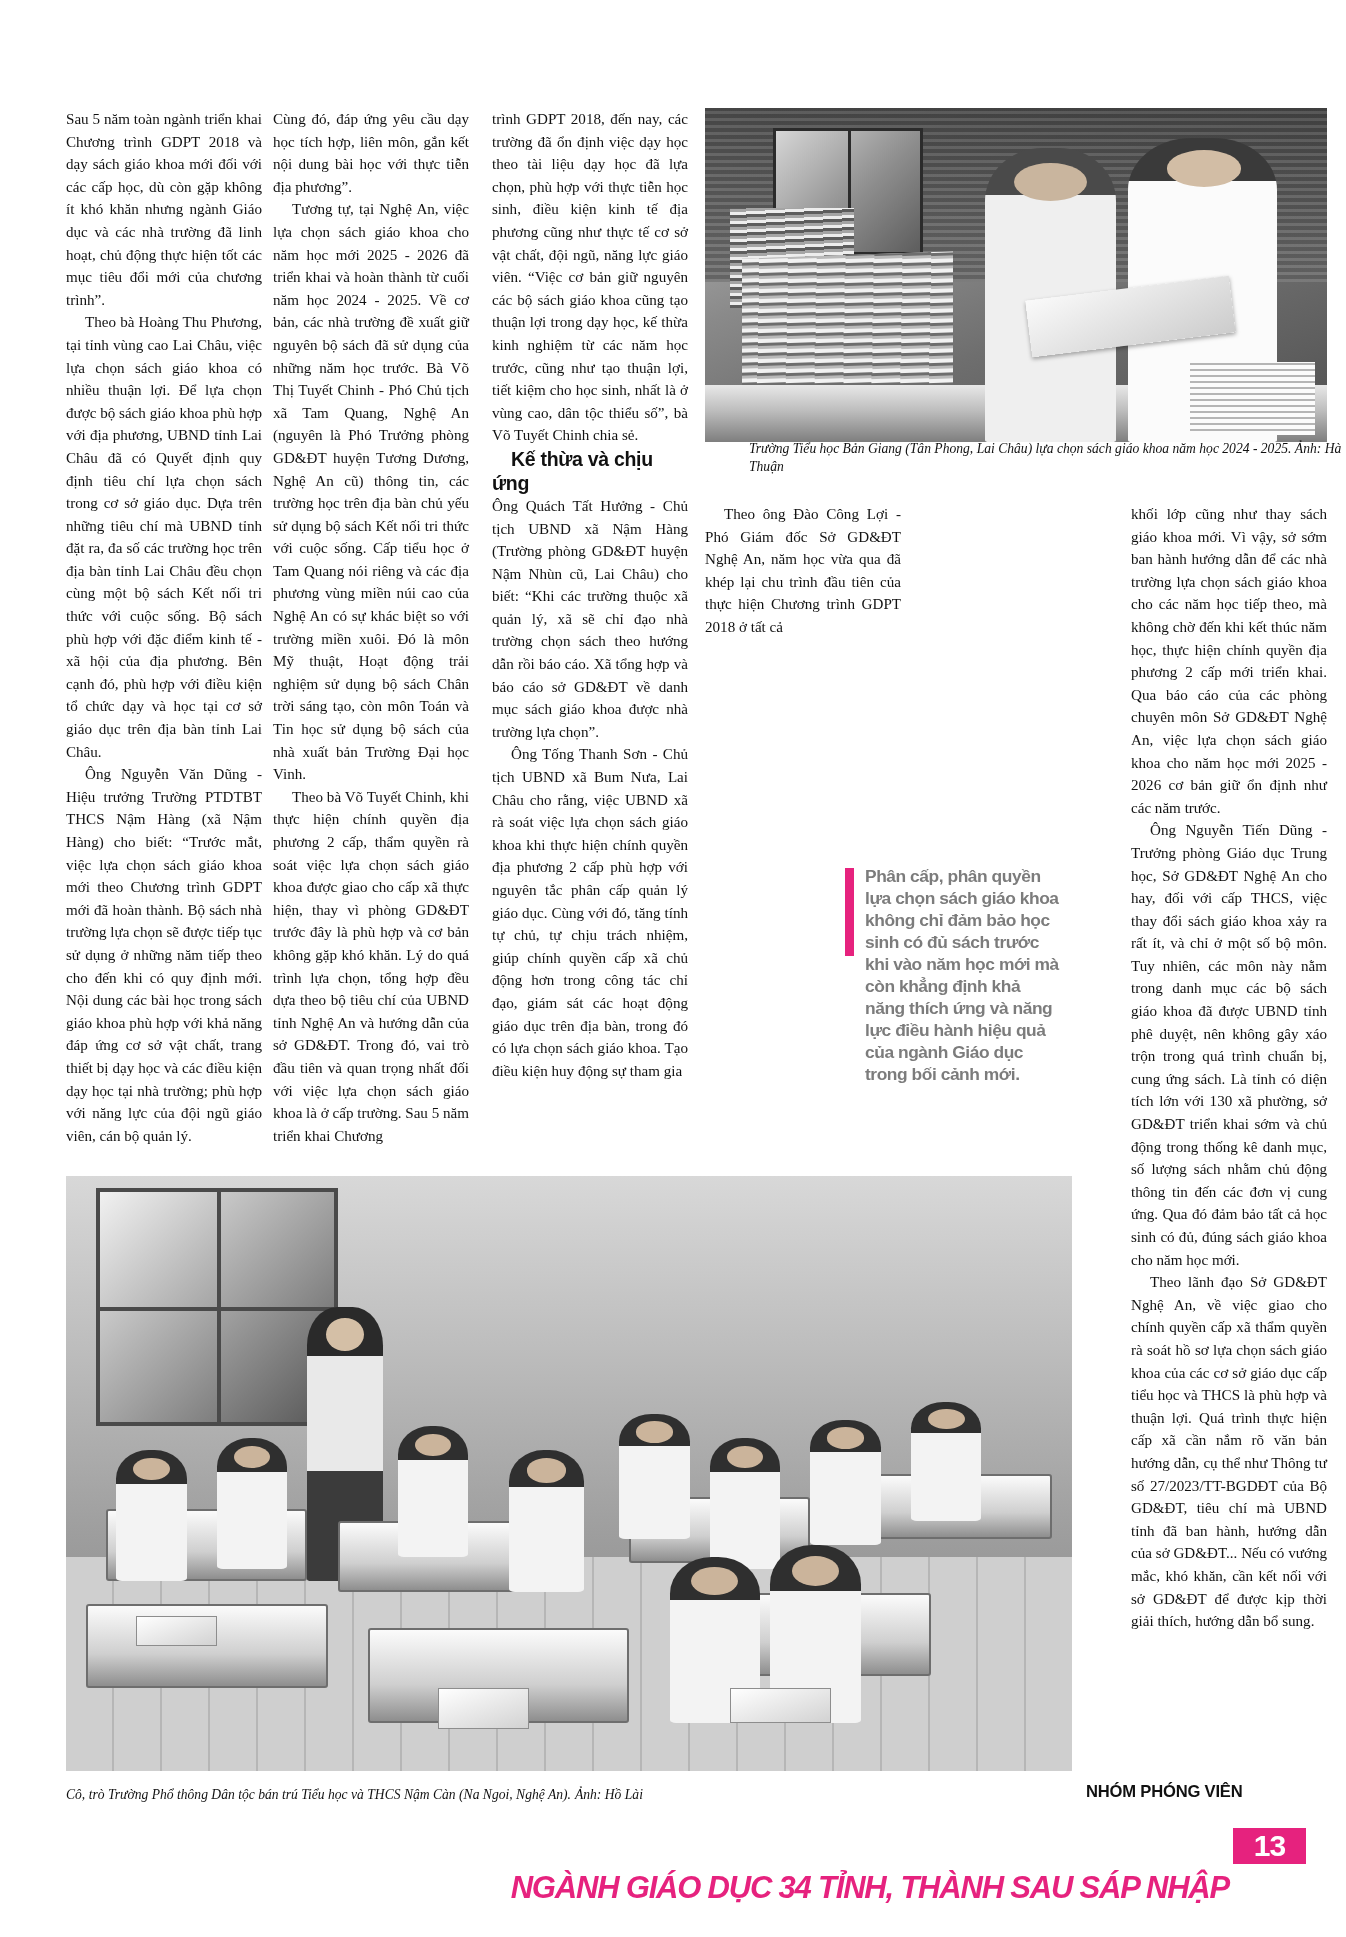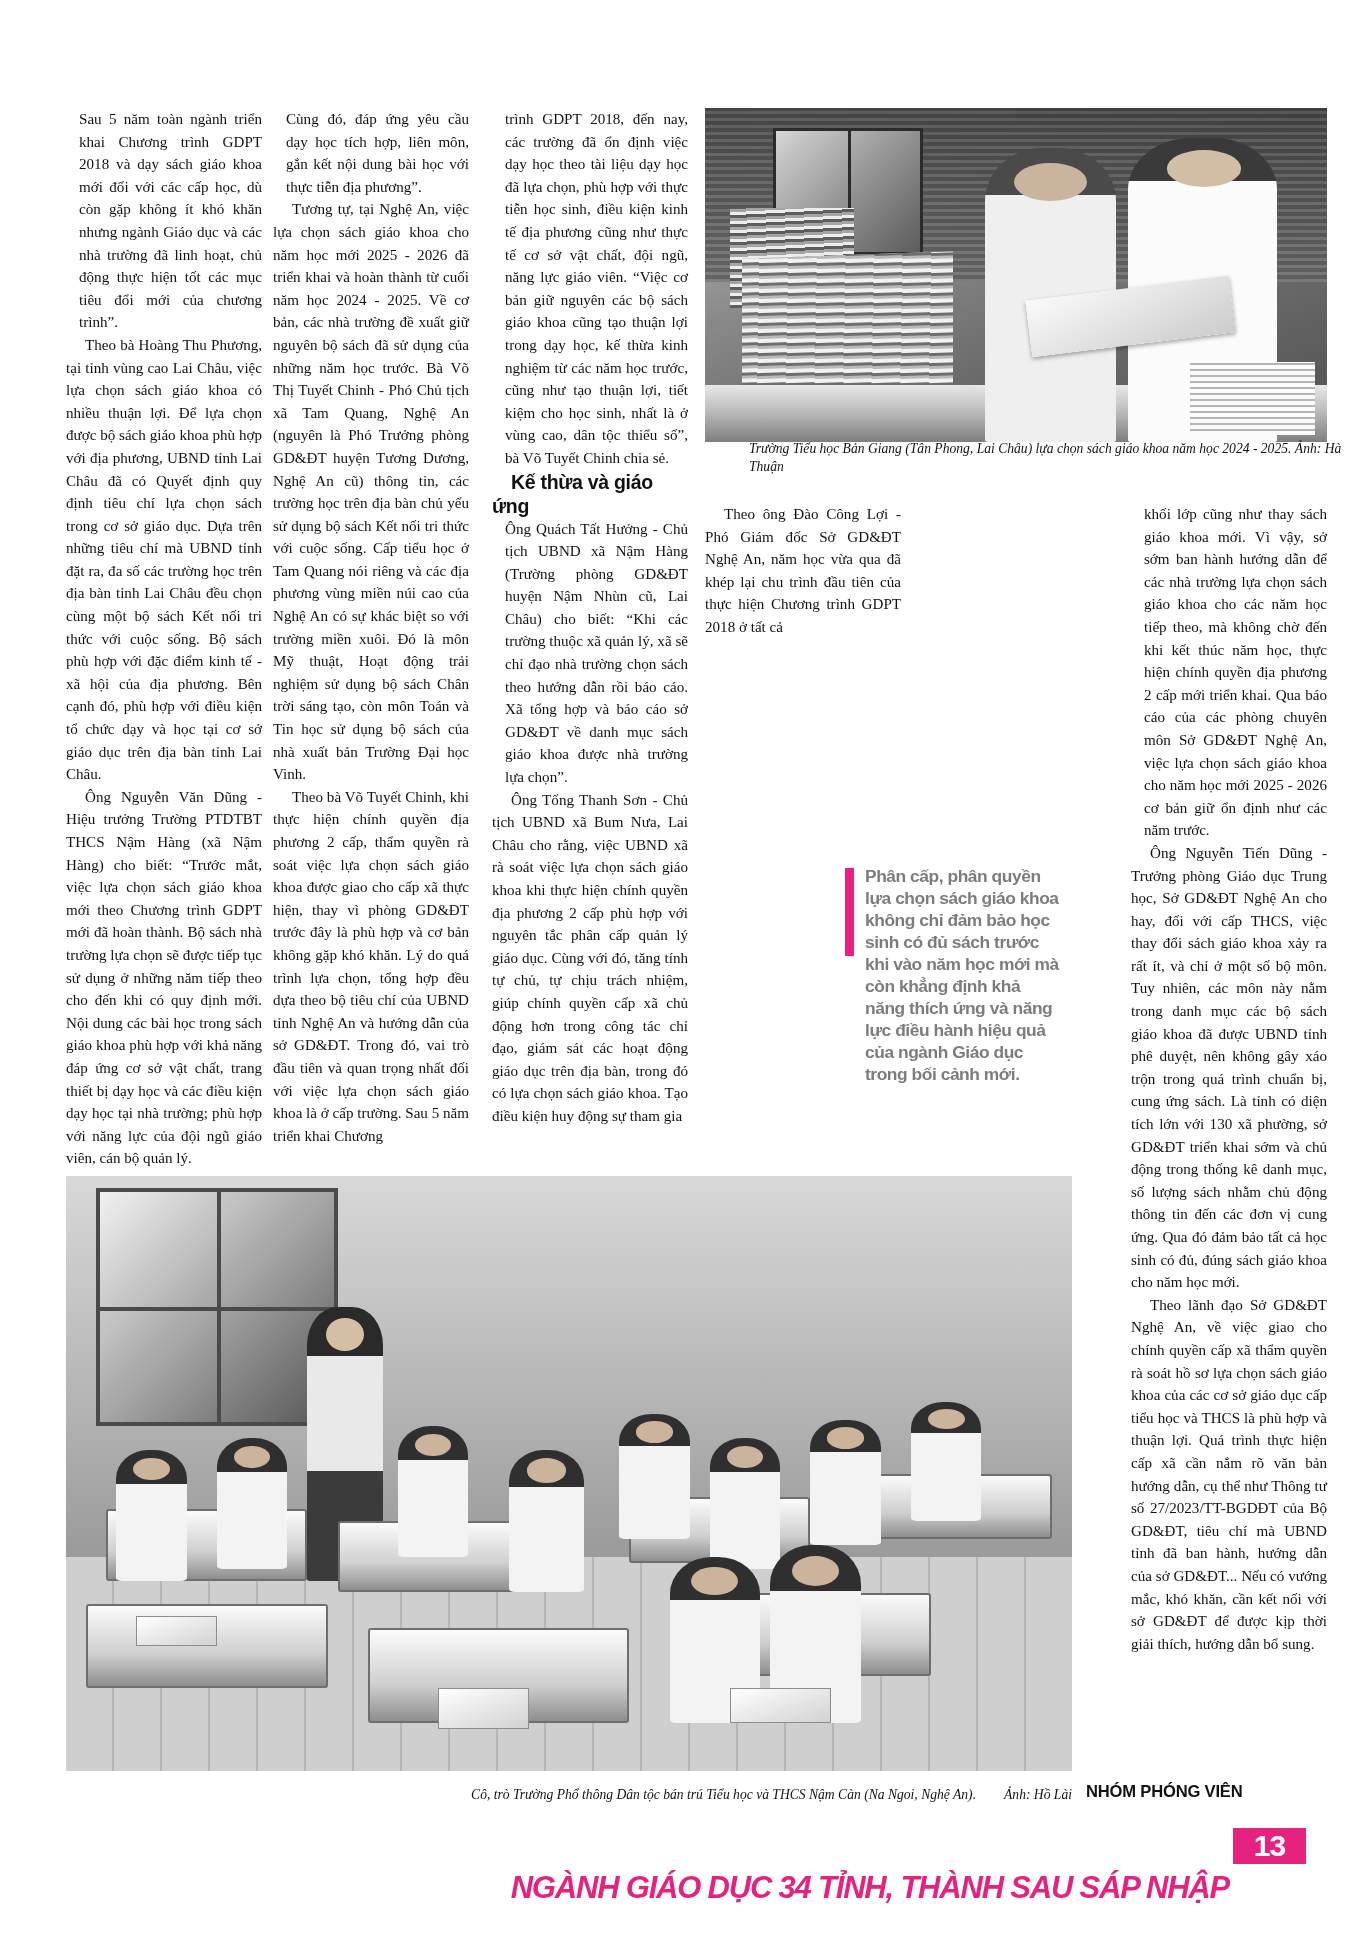--- a/index.html
+++ b/index.html
@@ -28,21 +28,21 @@
     position:absolute;
     top:0;
     font-family:"Liberation Serif", serif;
     font-size:15.1px;
     line-height:22.6px;
     color:#111;
     text-align:justify;
     hyphens:none;
   }
   .col p { margin:0 0 0 0; text-indent:19px; }
-  .col p.first { text-indent:0;margin-left:13px; }
+  .col p.first { text-indent:0; }
 
   .c1 { left:0px;   width:196px; }
   .c2 { left:207px; width:196px; }
   .c3 { left:426px; width:196px; }
   .c4 { left:639px; width:196px; }
   .c5 { left:852px; width:196px; }
   .c6 { left:1065px;width:196px; }
 
   
   .c4 { top:395px; height:660px; }
@@ -142,21 +142,21 @@
     font-family:"Liberation Serif", serif;
     font-style:italic;
     font-size:13.6px;
     line-height:18px;
     color:#111;
   }
   .cap-top {
     left:639px; top:332px; width:622px;margin-left:44px;
   }
   .cap-credit { font-style:italic; }
-  .cap-row { display:flex; justify-content:flex-end; gap:28px; }
+  .cap-row { display:flex; justify-content:flex-start; gap:4px; }
 
   
   .pullquote {
     position:absolute;
     left:845px; top:865px;
     width:215px;
   }
   .pq-inner { display:flex; align-items:flex-start; }
   .pq-bar {
     width:9px; min-width:9px; height:88px;
@@ -316,21 +316,21 @@
     </div>
 
     <div class="col c2">
       <p class="first">Cùng đó, đáp ứng yêu cầu dạy học tích hợp, liên môn, gắn kết nội dung bài học với thực tiễn địa phương”.</p>
       <p>Tương tự, tại Nghệ An, việc lựa chọn sách giáo khoa cho năm học mới 2025 - 2026 đã triển khai và hoàn thành từ cuối năm học 2024 - 2025. Về cơ bản, các nhà trường đề xuất giữ nguyên bộ sách đã sử dụng của những năm học trước. Bà Võ Thị Tuyết Chinh - Phó Chủ tịch xã Tam Quang, Nghệ An (nguyên là Phó Trưởng phòng GD&amp;ĐT huyện Tương Dương, Nghệ An cũ) thông tin, các trường học trên địa bàn chủ yếu sử dụng bộ sách Kết nối tri thức với cuộc sống. Cấp tiểu học ở Tam Quang nói riêng và các địa phương vùng miền núi cao của Nghệ An có sự khác biệt so với trường miền xuôi. Đó là môn Mỹ thuật, Hoạt động trải nghiệm sử dụng bộ sách Chân trời sáng tạo, còn môn Toán và Tin học sử dụng bộ sách của nhà xuất bản Trường Đại học Vinh.</p>
       <p>Theo bà Võ Tuyết Chinh, khi thực hiện chính quyền địa phương 2 cấp, thẩm quyền rà soát việc lựa chọn sách giáo khoa được giao cho cấp xã thực hiện, thay vì phòng GD&amp;ĐT trước đây là phù hợp và cơ bản không gặp khó khăn. Lý do quá trình lựa chọn, tổng hợp đều dựa theo bộ tiêu chí của UBND tỉnh Nghệ An và hướng dẫn của sở GD&amp;ĐT. Trong đó, vai trò đầu tiên và quan trọng nhất đối với việc lựa chọn sách giáo khoa là ở cấp trường. Sau 5 năm triển khai Chương</p>
     </div>
 
     <div class="col c3">
       <p class="first">trình GDPT 2018, đến nay, các trường đã ổn định việc dạy học theo tài liệu dạy học đã lựa chọn, phù hợp với thực tiễn học sinh, điều kiện kinh tế địa phương cũng như thực tế cơ sở vật chất, đội ngũ, năng lực giáo viên. “Việc cơ bản giữ nguyên các bộ sách giáo khoa cũng tạo thuận lợi trong dạy học, kế thừa kinh nghiệm từ các năm học trước, cũng như tạo thuận lợi, tiết kiệm cho học sinh, nhất là ở vùng cao, dân tộc thiểu số”, bà Võ Tuyết Chinh chia sẻ.</p>
-      <p class="sec-head">Kế thừa và giáo ứng</p>
+      <p class="sec-head">Kế thừa và chịu ứng</p>
       <p class="first">Ông Quách Tất Hưởng - Chủ tịch UBND xã Nậm Hàng (Trường phòng GD&amp;ĐT huyện Nậm Nhùn cũ, Lai Châu) cho biết: “Khi các trường thuộc xã quản lý, xã sẽ chỉ đạo nhà trường chọn sách theo hướng dẫn rồi báo cáo. Xã tổng hợp và báo cáo sở GD&amp;ĐT về danh mục sách giáo khoa được nhà trường lựa chọn”.</p>
       <p>Ông Tống Thanh Sơn - Chủ tịch UBND xã Bum Nưa, Lai Châu cho rằng, việc UBND xã rà soát việc lựa chọn sách giáo khoa khi thực hiện chính quyền địa phương 2 cấp phù hợp với nguyên tắc phân cấp quản lý giáo dục. Cùng với đó, tăng tính tự chủ, tự chịu trách nhiệm, giúp chính quyền cấp xã chủ động hơn trong công tác chỉ đạo, giám sát các hoạt động giáo dục trên địa bàn, trong đó có lựa chọn sách giáo khoa. Tạo điều kiện huy động sự tham gia</p>
     </div>
 
     <div class="photo-top">
       <div class="ph-sky"></div>
       <div class="ph-wall"></div>
       <div class="ph-window"></div>
       <div class="ph-books2"></div>
       <div class="ph-books"></div>

